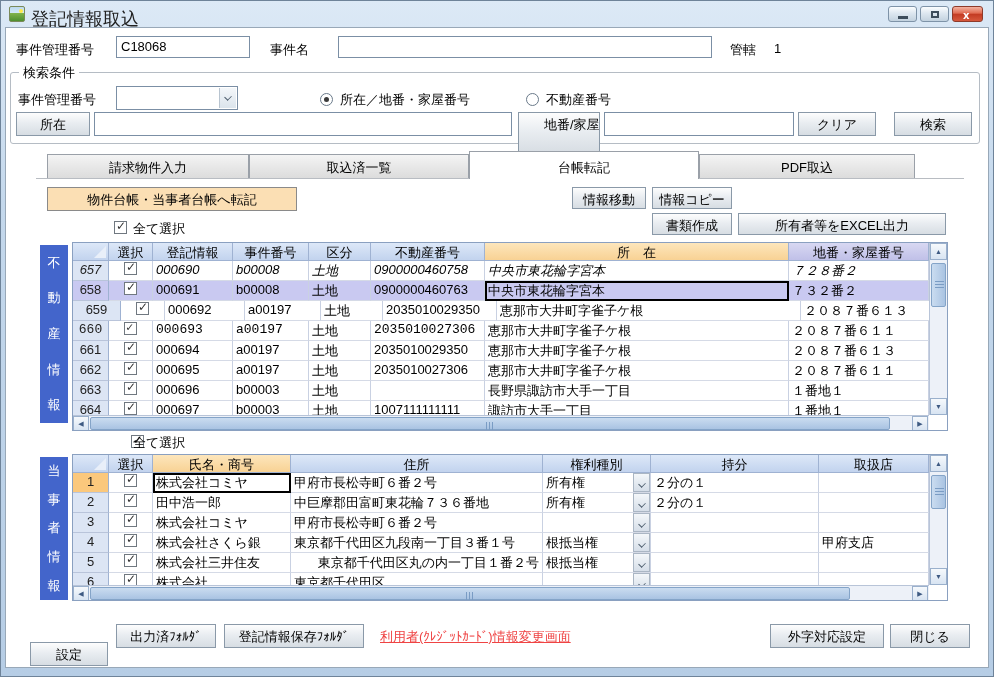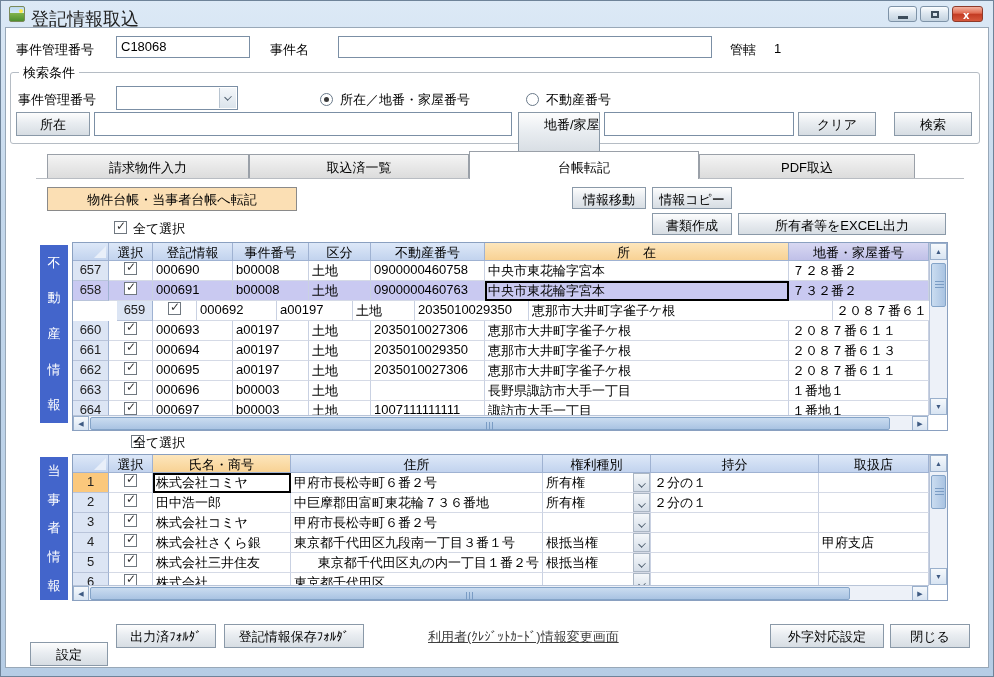--- a/index.html
+++ b/index.html
@@ -68,21 +68,21 @@
   .sb-h{position:absolute;height:16px;background:#edf1f8;border-top:1px solid #b8c4d8;}
   .sb-btn{position:absolute;background:linear-gradient(180deg,#f6f9fc,#d8e4f2);border:1px solid #9ab0cc;
     display:flex;align-items:center;justify-content:center;font-size:7px;color:#3e5a82;}
   .sb-thumb{position:absolute;background:linear-gradient(90deg,#cadcf0,#a9c3e2);border:1px solid #84a4c8;border-radius:2px;}
   .sb-thumb.h{background:linear-gradient(180deg,#cadcf0,#a9c3e2);}
   .grip-v{position:absolute;left:3px;top:50%;width:9px;height:7px;margin-top:-4px;
     background:repeating-linear-gradient(180deg,#7a9cc4 0 1px,transparent 1px 3px);}
   .grip-h{position:absolute;top:4px;left:50%;width:7px;height:8px;margin-left:-4px;
     background:repeating-linear-gradient(90deg,#7a9cc4 0 1px,transparent 1px 3px);}
   .cellcombo{position:absolute;right:0;top:0;width:17px;height:19px;background:linear-gradient(180deg,#f4f7fa,#d5dee8);border:1px solid #aab6c4;}
-  a.link{color:#404040;text-decoration:underline;margin-left:48px;}
+  a.link{color:#ef4444;text-decoration:underline;}
 </style>
 </head>
 <body>
 
 <div id="window">
   <div id="titlebar">
     <span id="title-icon"></span>
     <span id="title-text">登記情報取込</span>
     <span class="win-btn" id="btn-min">
         <span class="glyph"></span>
@@ -159,51 +159,51 @@
         <div class="grow ghead" style="top: 0px;">
           <div class="gcell corner" style="width: 36px;"></div>
           <div class="gcell" style="width: 44px;">選択</div>
           <div class="gcell" style="width: 80px;">登記情報</div>
           <div class="gcell" style="width: 76px;">事件番号</div>
           <div class="gcell" style="width: 62px;">区分</div>
           <div class="gcell" style="width: 114px;">不動産番号</div>
           <div class="gcell hc-orange" style="width: 304px;">所　在</div>
           <div class="gcell hc-purple" style="width: 140px;">地番・家屋番号</div>
         </div>
-        <div class="grow" style="top: 18px;">
+        <div class="grow" style="top: 18px; font-style: italic;">
           <div class="gcell rownum" style="width: 36px;">657</div>
           <div class="gcell" style="width: 44px; text-align: center;"><span class="cb on"></span></div>
           <div class="gcell" style="width: 80px;">000690</div>
           <div class="gcell" style="width: 76px;">b00008</div>
           <div class="gcell" style="width: 62px;">土地</div>
           <div class="gcell" style="width: 114px;">0900000460758</div>
           <div class="gcell" style="width: 304px;">中央市東花輪字宮本</div>
           <div class="gcell" style="width: 140px;">７２８番２</div>
         </div>
         <div class="grow rowsel" style="top: 38px;">
           <div class="gcell rownum cur" style="width: 36px;">658</div>
           <div class="gcell" style="width: 44px; text-align: center;"><span class="cb on"></span></div>
           <div class="gcell" style="width: 80px;">000691</div>
           <div class="gcell" style="width: 76px;">b00008</div>
           <div class="gcell" style="width: 62px;">土地</div>
           <div class="gcell" style="width: 114px;">0900000460763</div>
           <div class="gcell focuscell" style="width: 304px;">中央市東花輪字宮本</div>
           <div class="gcell" style="width: 140px;">７３２番２</div>
         </div>
         <div class="grow" style="top: 58px;">
-          <div class="gcell rownum" style="width: 36px; margin-left: 44px;">659</div>
+          <div class="gcell rownum" style="width: 48px;">659</div>
           <div class="gcell" style="width: 44px; text-align: center;"><span class="cb on"></span></div>
           <div class="gcell" style="width: 80px;">000692</div>
           <div class="gcell" style="width: 76px;">a00197</div>
           <div class="gcell" style="width: 62px;">土地</div>
           <div class="gcell" style="width: 114px;">2035010029350</div>
           <div class="gcell" style="width: 304px;">恵那市大井町字雀子ケ根</div>
           <div class="gcell" style="width: 140px;">２０８７番６１３</div>
         </div>
-        <div class="grow" style="top: 78px;">
+        <div class="grow" style="top: 78px; font-family: Liberation Mono, monospace;">
           <div class="gcell rownum" style="width: 36px;">660</div>
           <div class="gcell" style="width: 44px; text-align: center;"><span class="cb on"></span></div>
           <div class="gcell" style="width: 80px;">000693</div>
           <div class="gcell" style="width: 76px;">a00197</div>
           <div class="gcell" style="width: 62px;">土地</div>
           <div class="gcell" style="width: 114px;">2035010027306</div>
           <div class="gcell" style="width: 304px;">恵那市大井町字雀子ケ根</div>
           <div class="gcell" style="width: 140px;">２０８７番６１１</div>
         </div>
         <div class="grow" style="top: 98px;">

